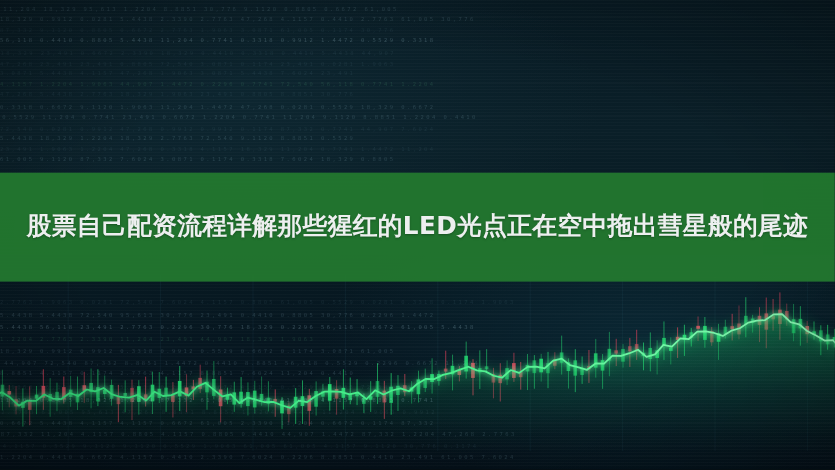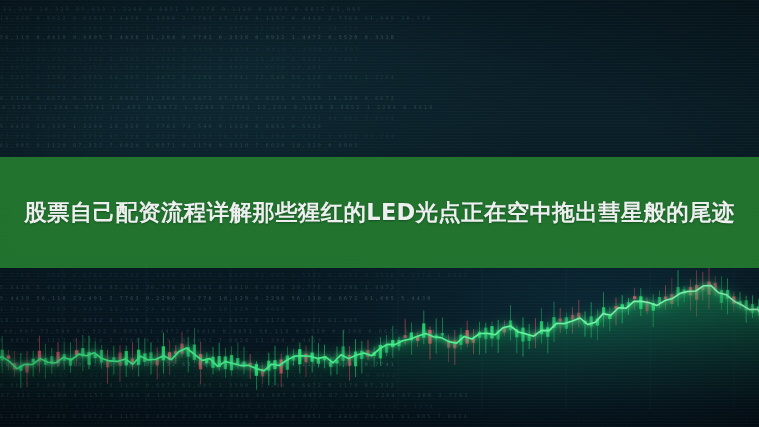--- a/index.html
+++ b/index.html
@@ -76,21 +76,21 @@
       rgba(0,0,0,0) 3px);
     pointer-events: none;
   }
 
   
   .title-band {
     position: absolute;
     left: 0;
     width: 759px;
     top: 157px;
-    height: 111px;
+    height: 99px;
     background: #237a2f;
     opacity: .93;
     display: flex;
     align-items: center;
     justify-content: center;
     box-sizing: border-box;
     padding: 0 14px;
   }
   .title-band .band-inner {
     width: 100%;

